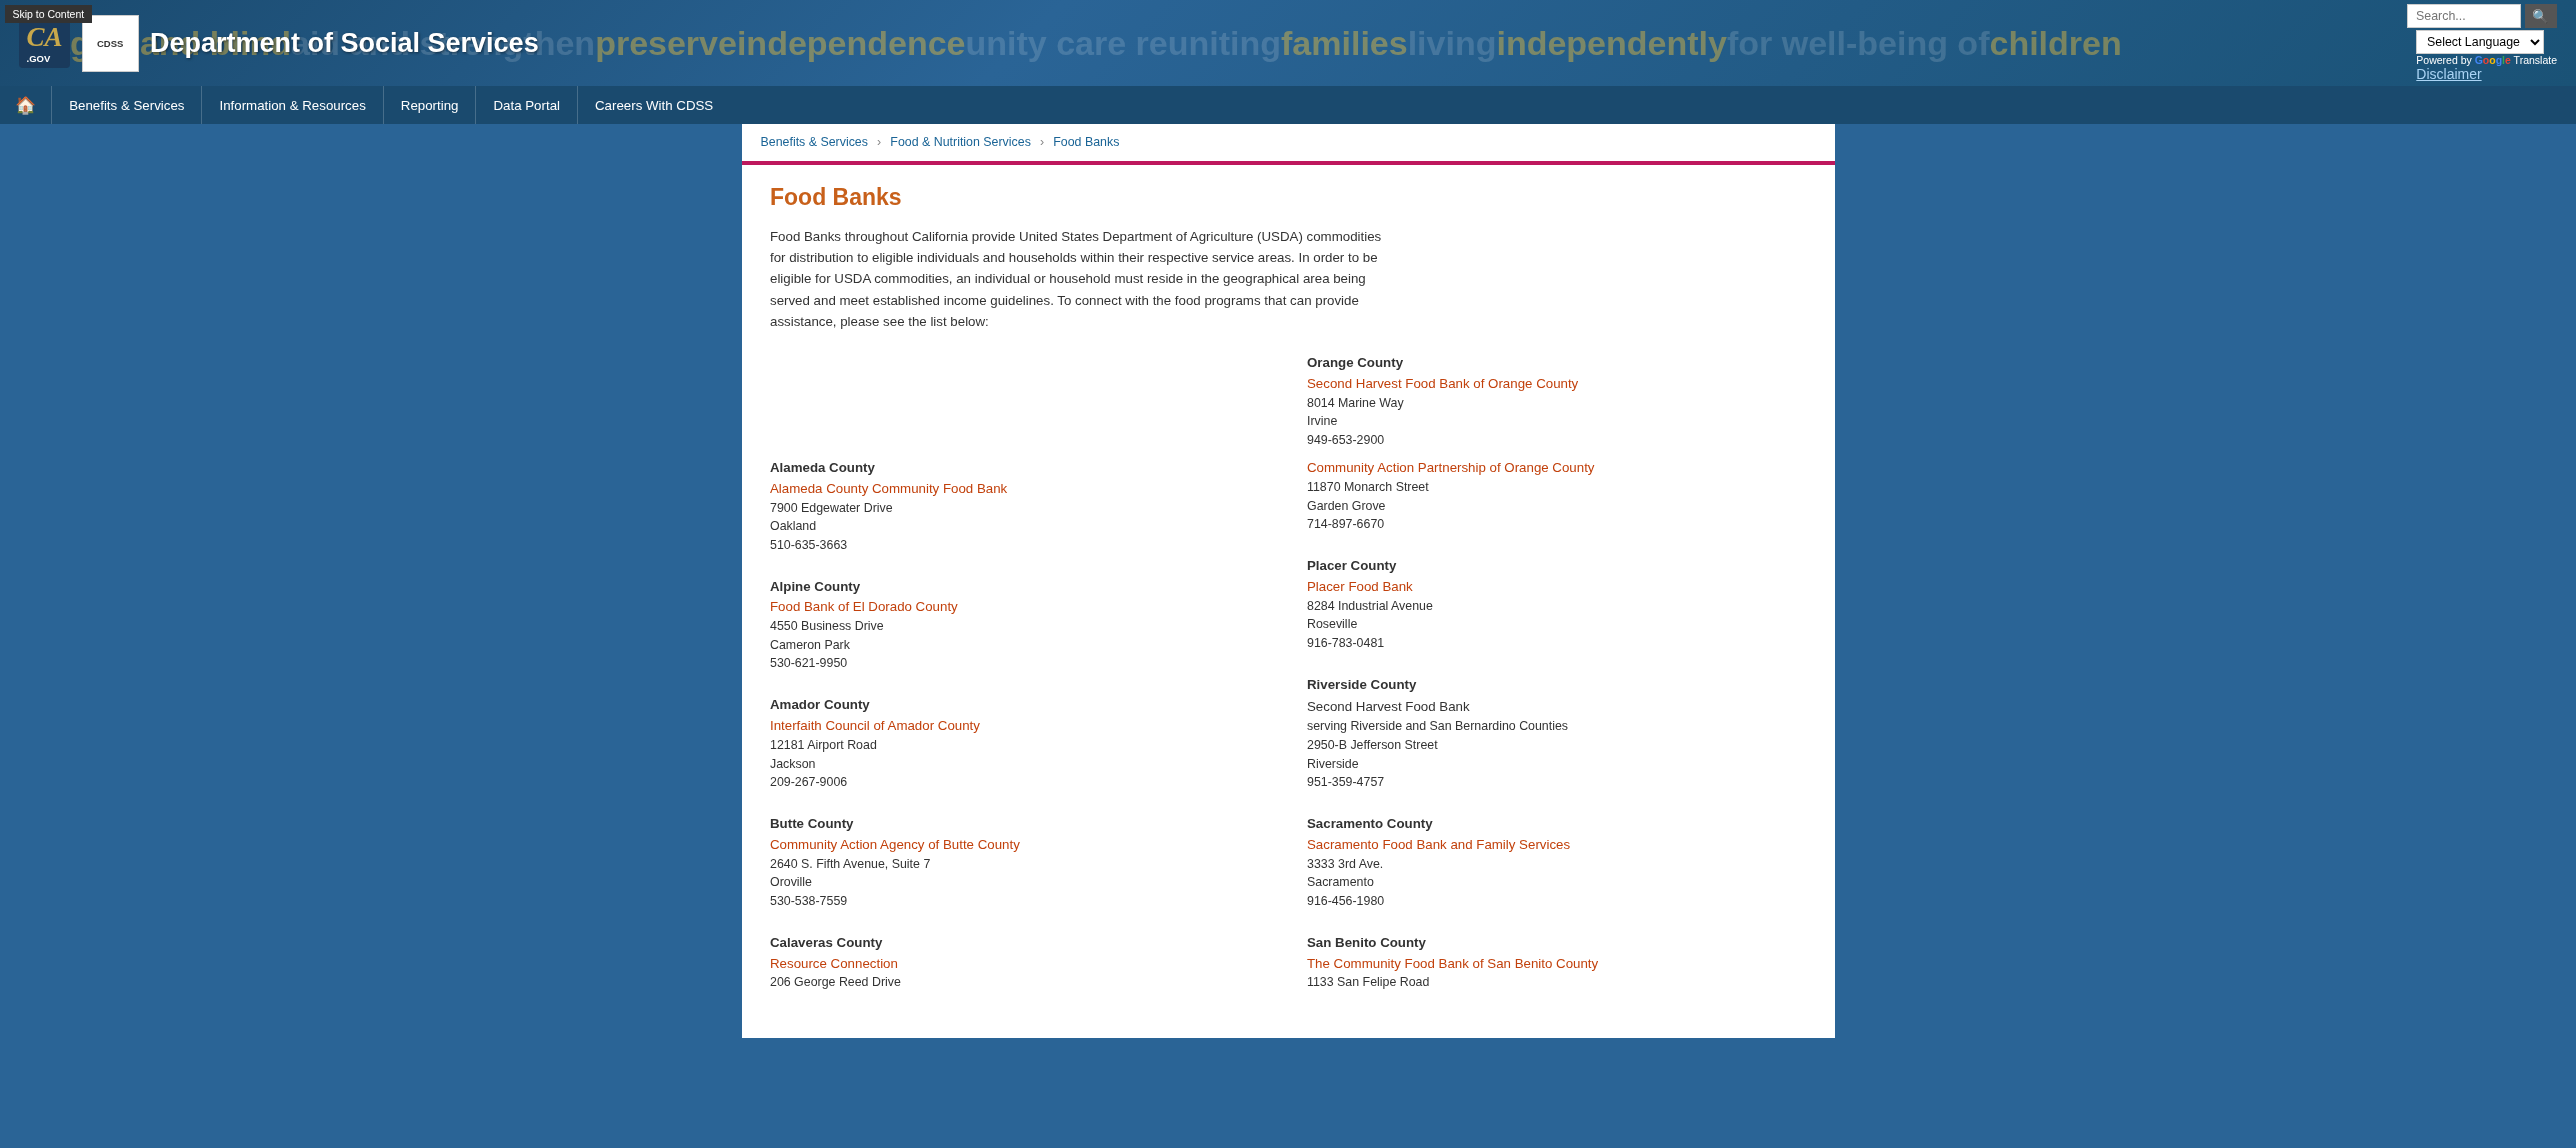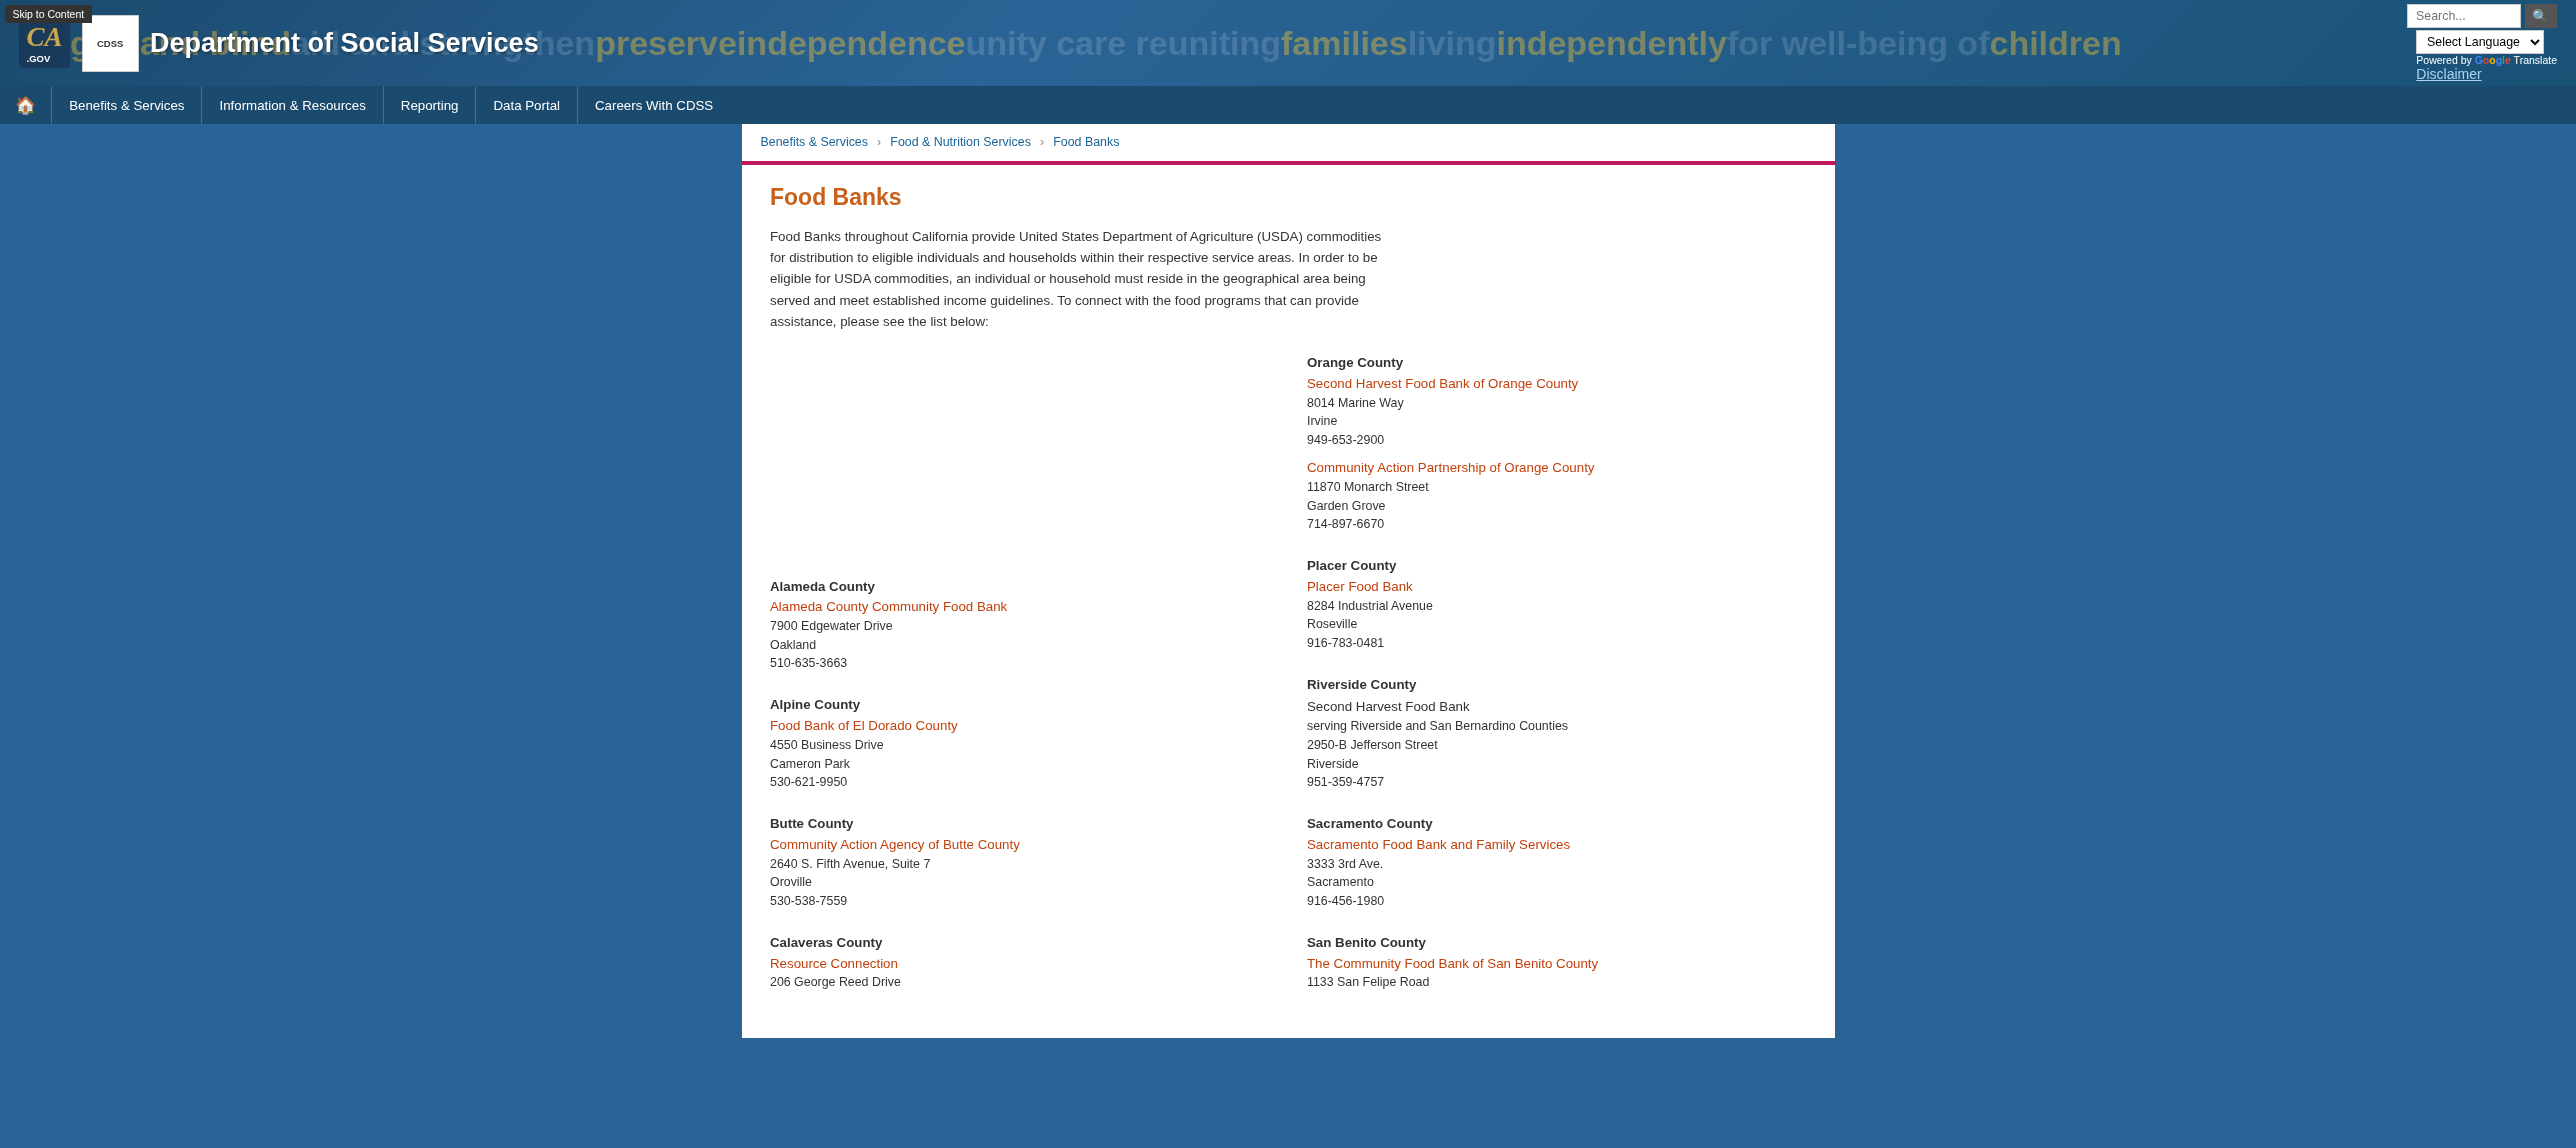--- a/index.html
+++ b/index.html
@@ -320,20 +320,27 @@
         </div>
 
         <div class="county-section">
           <div class="county-name">Alpine County</div>
           <a class="food-bank-link" href="#">Food Bank of El Dorado County</a>
           <span class="address-line">4550 Business Drive</span>
           <span class="address-line">Cameron Park</span>
           <span class="phone">530-621-9950</span>
         </div>
 
+        <div class="county-section">
+          <div class="county-name">Amador County</div>
+          <a class="food-bank-link" href="#">Interfaith Council of Amador County</a>
+          <span class="address-line">12181 Airport Road</span>
+          <span class="address-line">Jackson</span>
+          <span class="phone">209-267-9006</span>
+        </div>
 
         <div class="county-section">
           <div class="county-name">Butte County</div>
           <a class="food-bank-link" href="#">Community Action Agency of Butte County</a>
           <span class="address-line">2640 S. Fifth Avenue, Suite 7</span>
           <span class="address-line">Oroville</span>
           <span class="phone">530-538-7559</span>
         </div>
 
         <div class="county-section">

